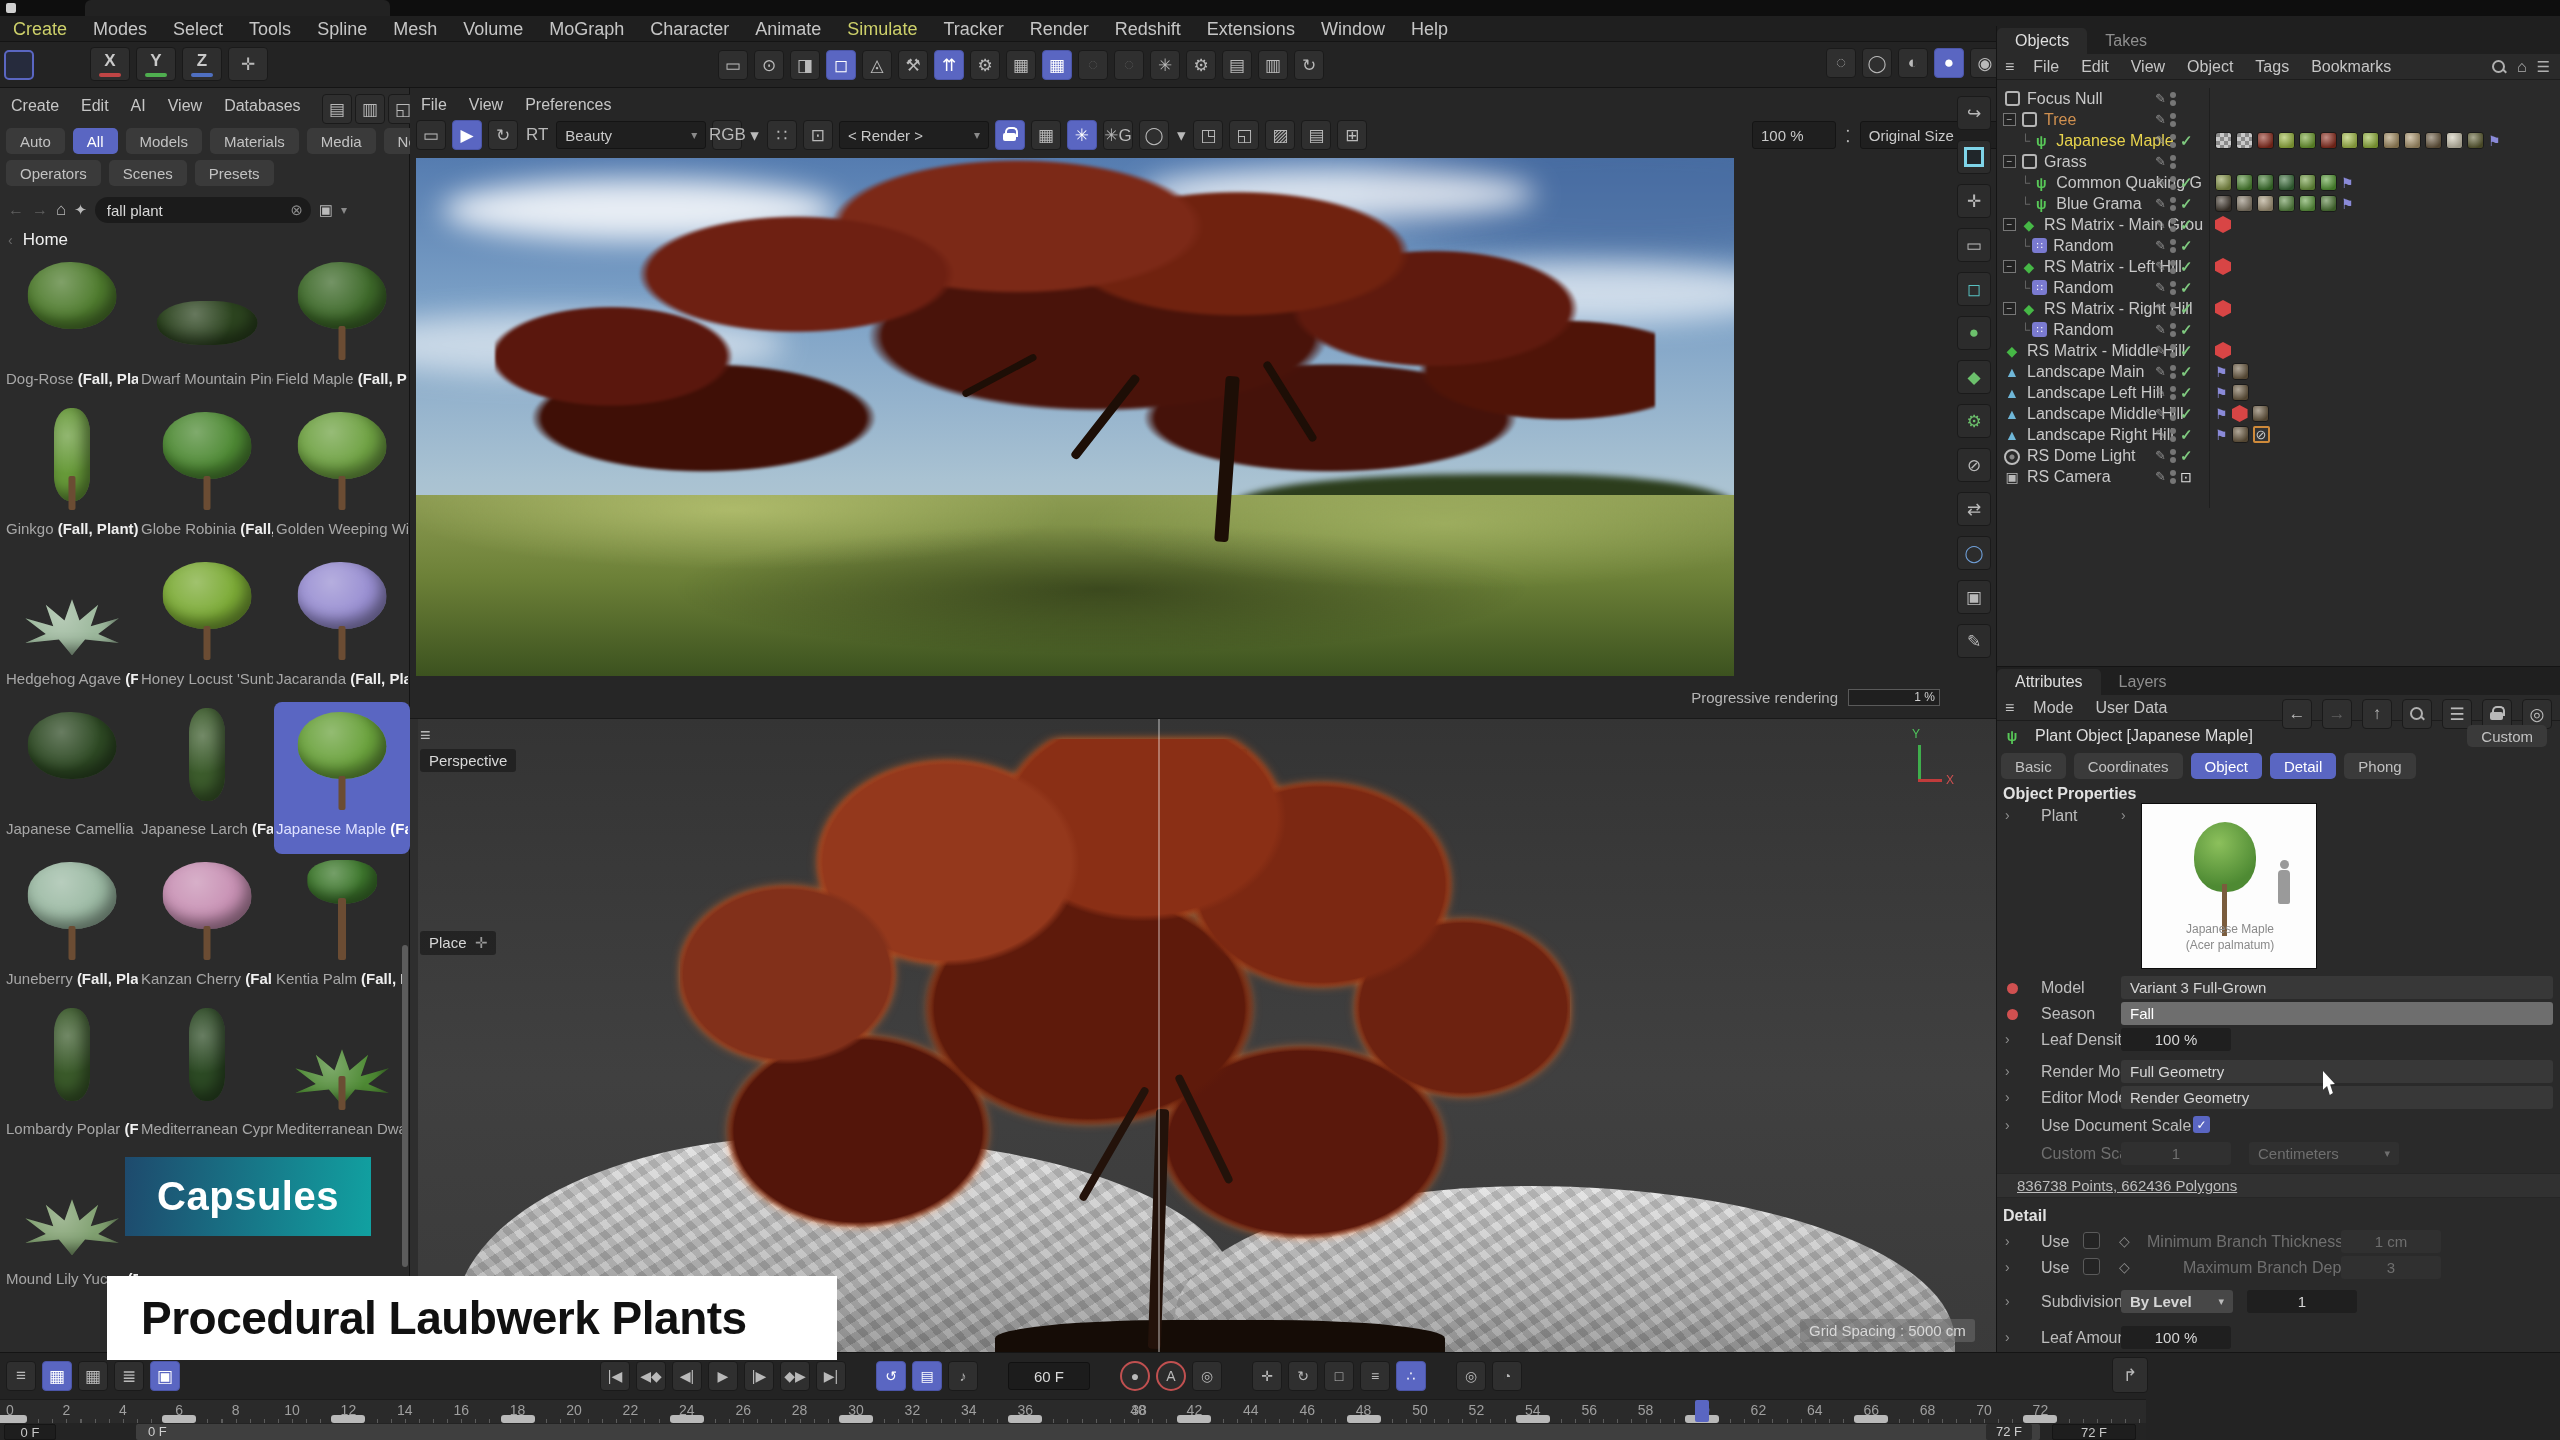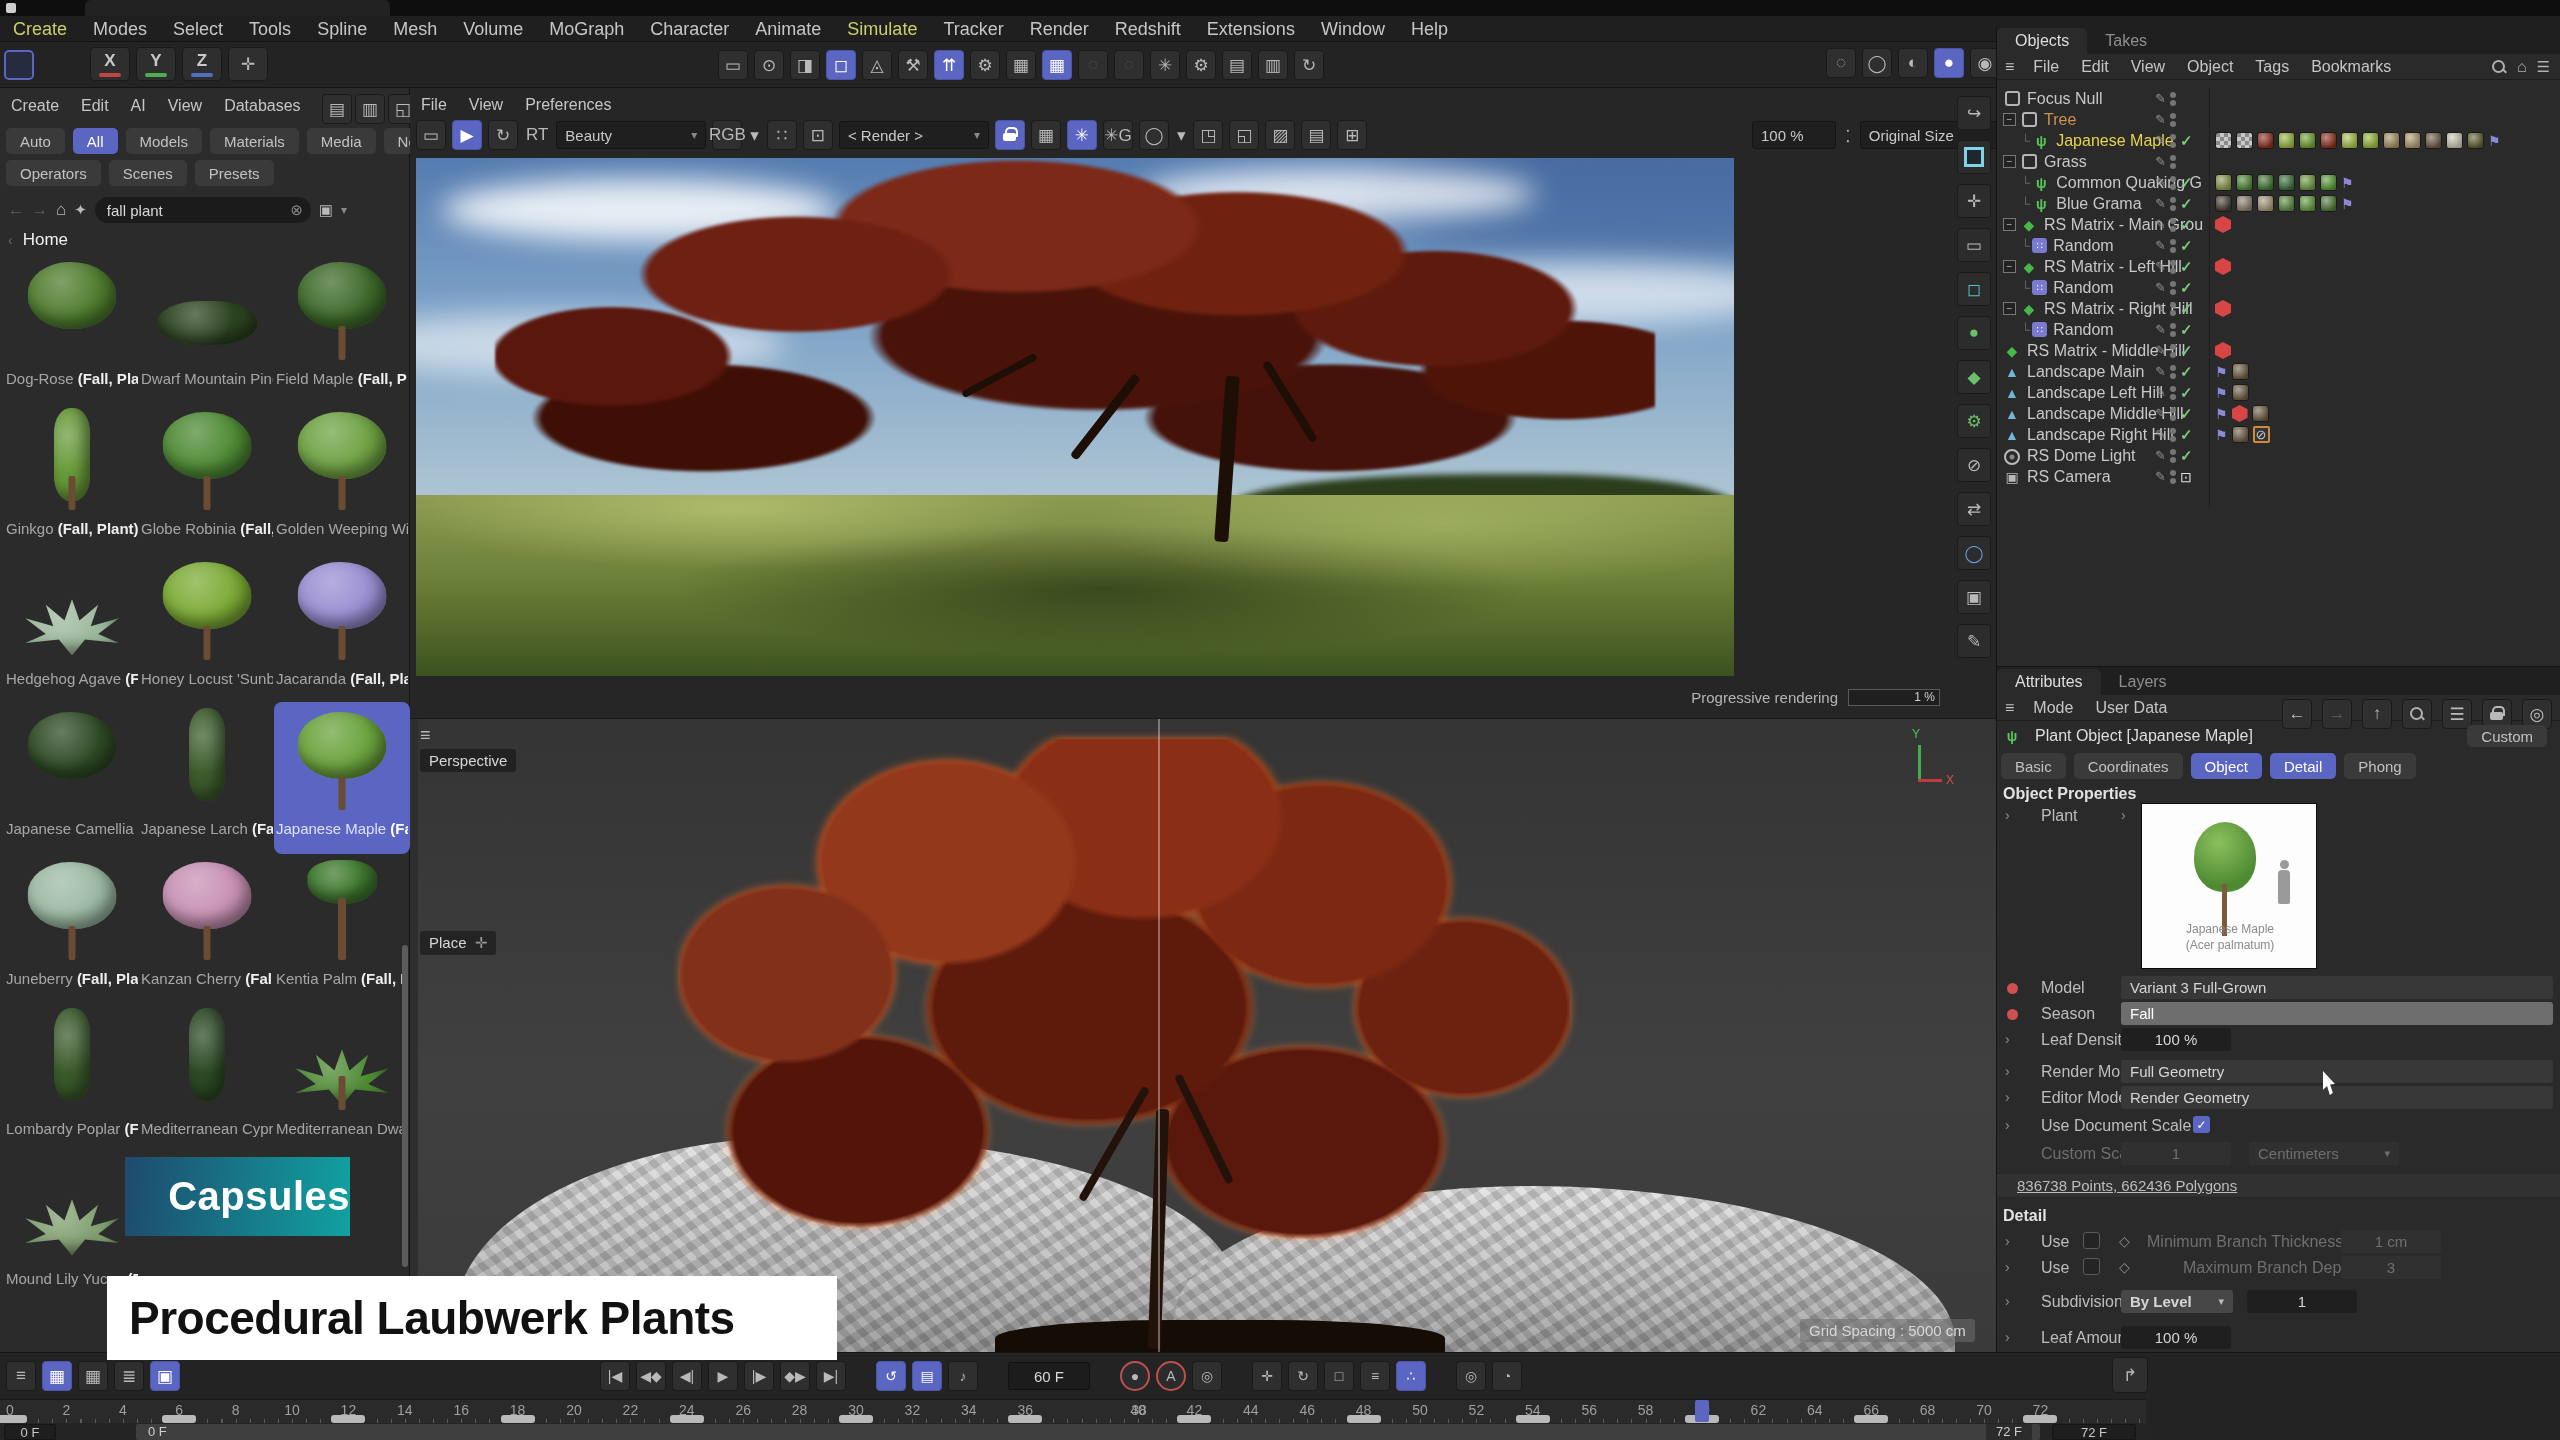--- a/index.html
+++ b/index.html
@@ -202,25 +202,25 @@
   .ffield { position:absolute; height:16px; background:#1e1e1e; border:1px solid #151515; color:#c9c9c9; font-size:13px;
     display:flex; align-items:center; justify-content:center; border-radius:2px; }
   .rangebar { position:absolute; left:136px; top:1px; width:1904px; height:16px; background:#3f3f3f; border-radius:2px; color:#cfcfcf; font-size:13px; }
   .transport { position:absolute; left:600px; top:8px; display:flex; align-items:center; gap:4px; }
   .transport .icon { width:30px; height:30px; font-size:14px; }
   .gap { width:22px; }
   .framefield { width:82px; height:28px; background:#1c1c1c; border:1px solid #111; border-radius:3px; color:#d9d9d9;
     font-size:15px; display:flex; align-items:center; justify-content:center; }
 
   
-  .capsules { left:125px; top:1157px; width:225px; height:79px;
-    background:linear-gradient(95deg,#1e4a6d,#11a1a1); display:flex; align-items:center; justify-content:flex-end; z-index:60; }
+  .capsules { left:125px; top:1157px; width:246px; height:79px;
+    background:linear-gradient(95deg,#1e4a6d,#11a1a1); display:flex; align-items:center; justify-content:center; z-index:60; }
   .capsules span { color:#fff; font-size:40px; font-weight:bold; letter-spacing:.5px; }
   .lowerthird { left:107px; top:1276px; width:730px; height:84px; background:#fff; display:flex; align-items:center; z-index:60; }
-  .lowerthird span { color:#111; font-size:46px; font-weight:800; padding-left:22px; letter-spacing:-.5px; }
+  .lowerthird span { color:#111; font-size:46px; font-weight:800; padding-left:34px; letter-spacing:-.5px; }
 </style>
 </head>
 <body>
 
 <div class="screen">
 
   <div class="ab titlebar">
     <div class="logo"></div>
     <div class="tab"></div>
   </div>

